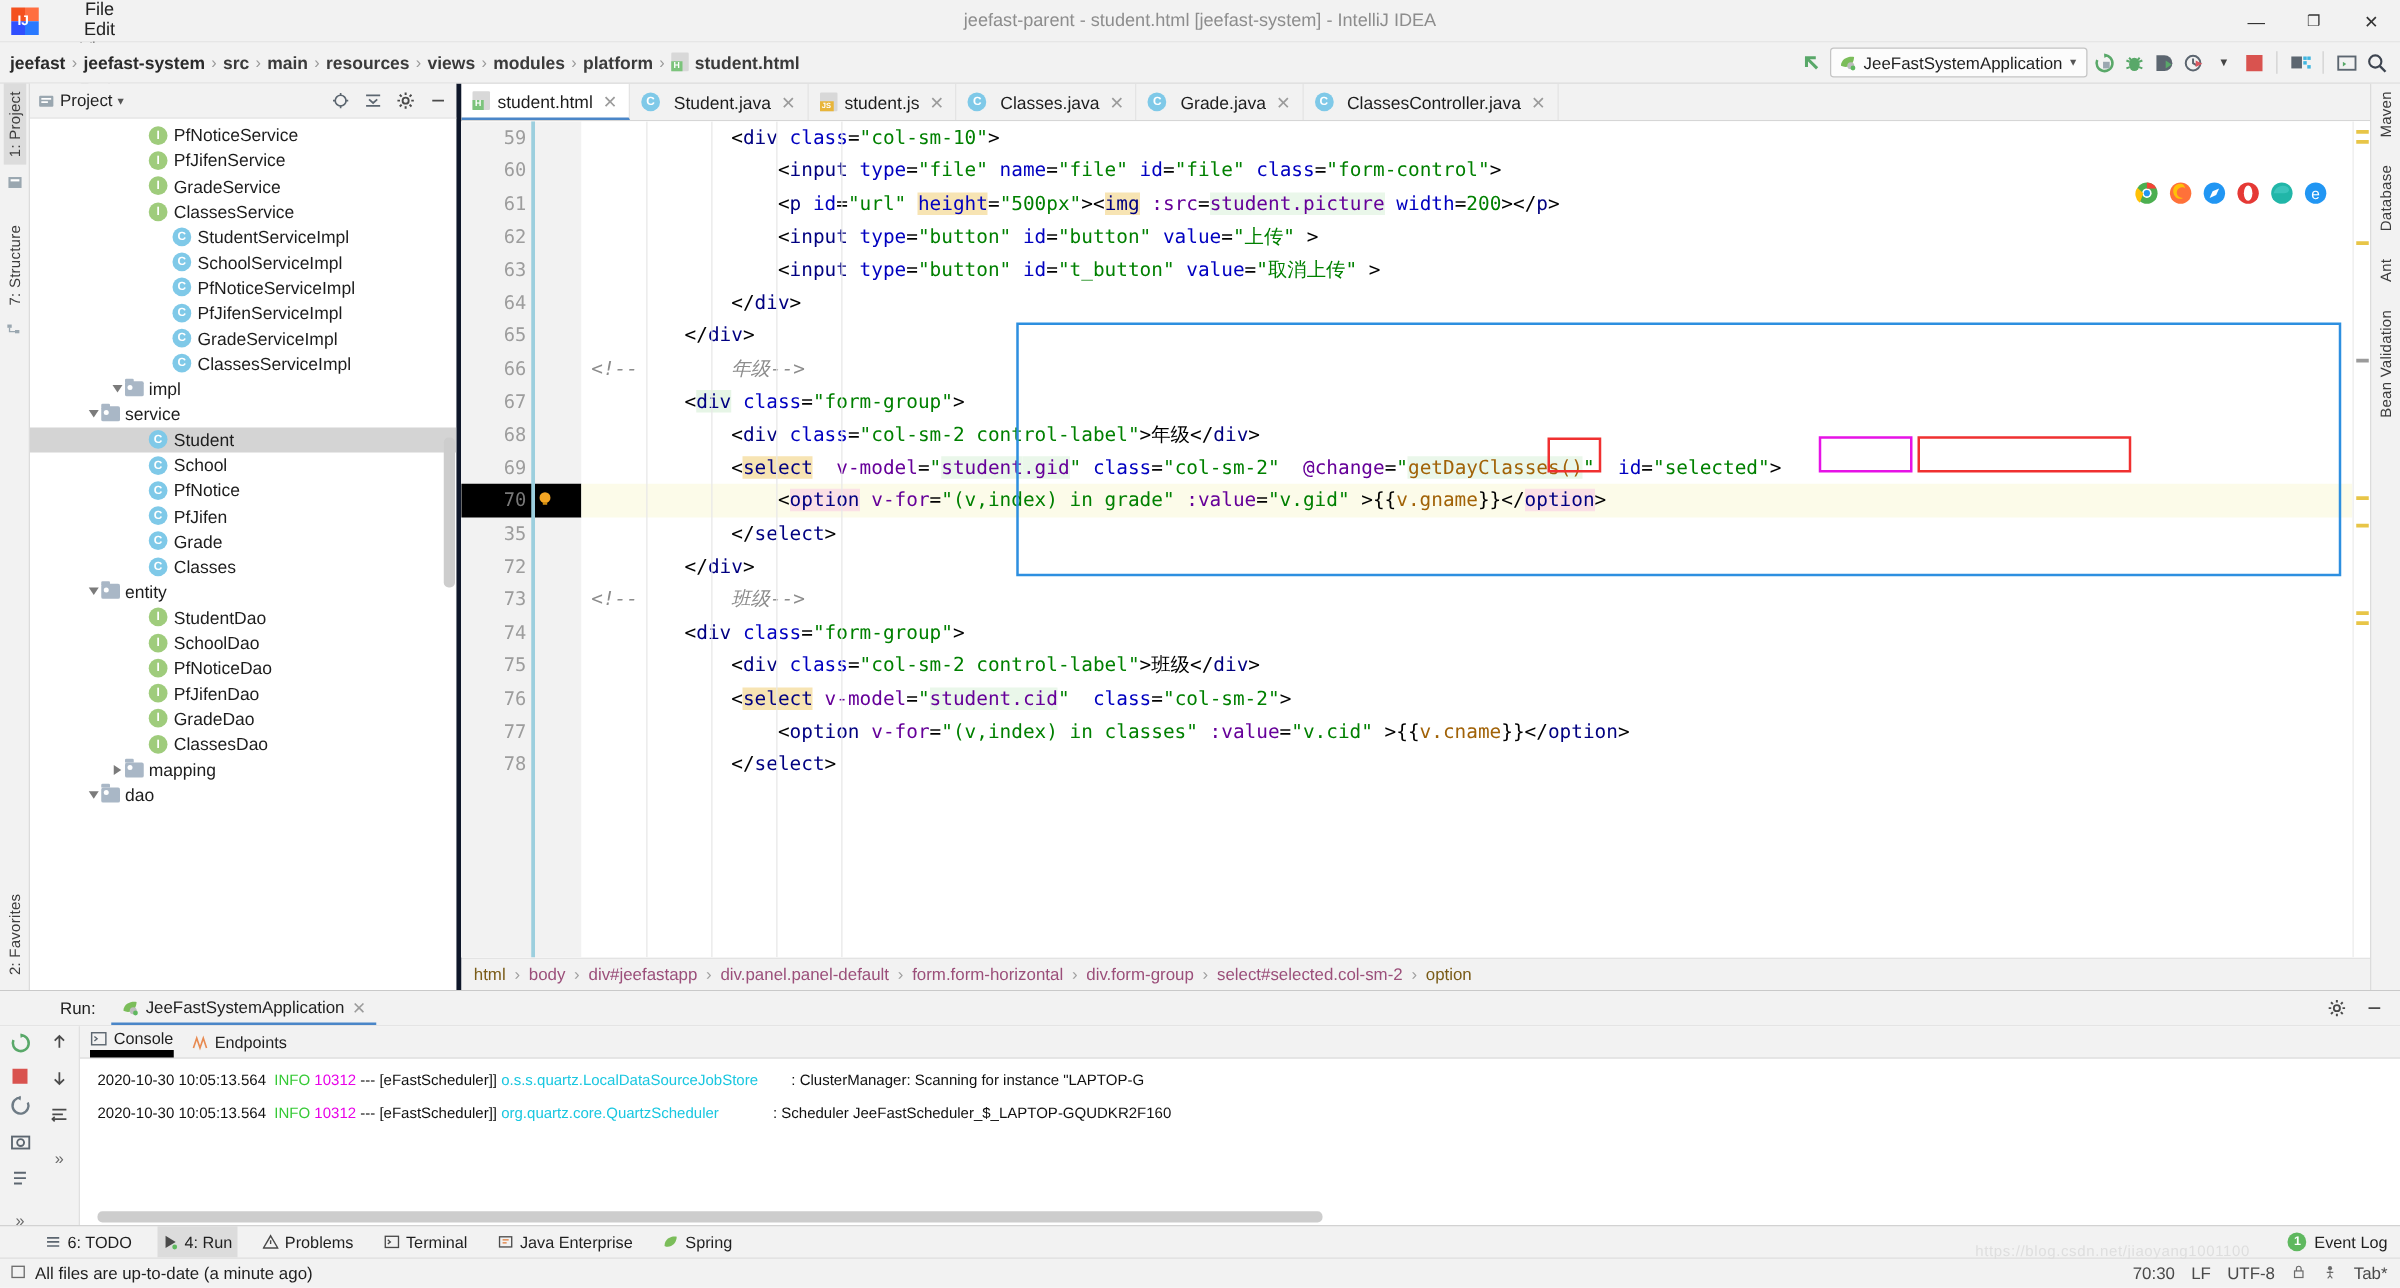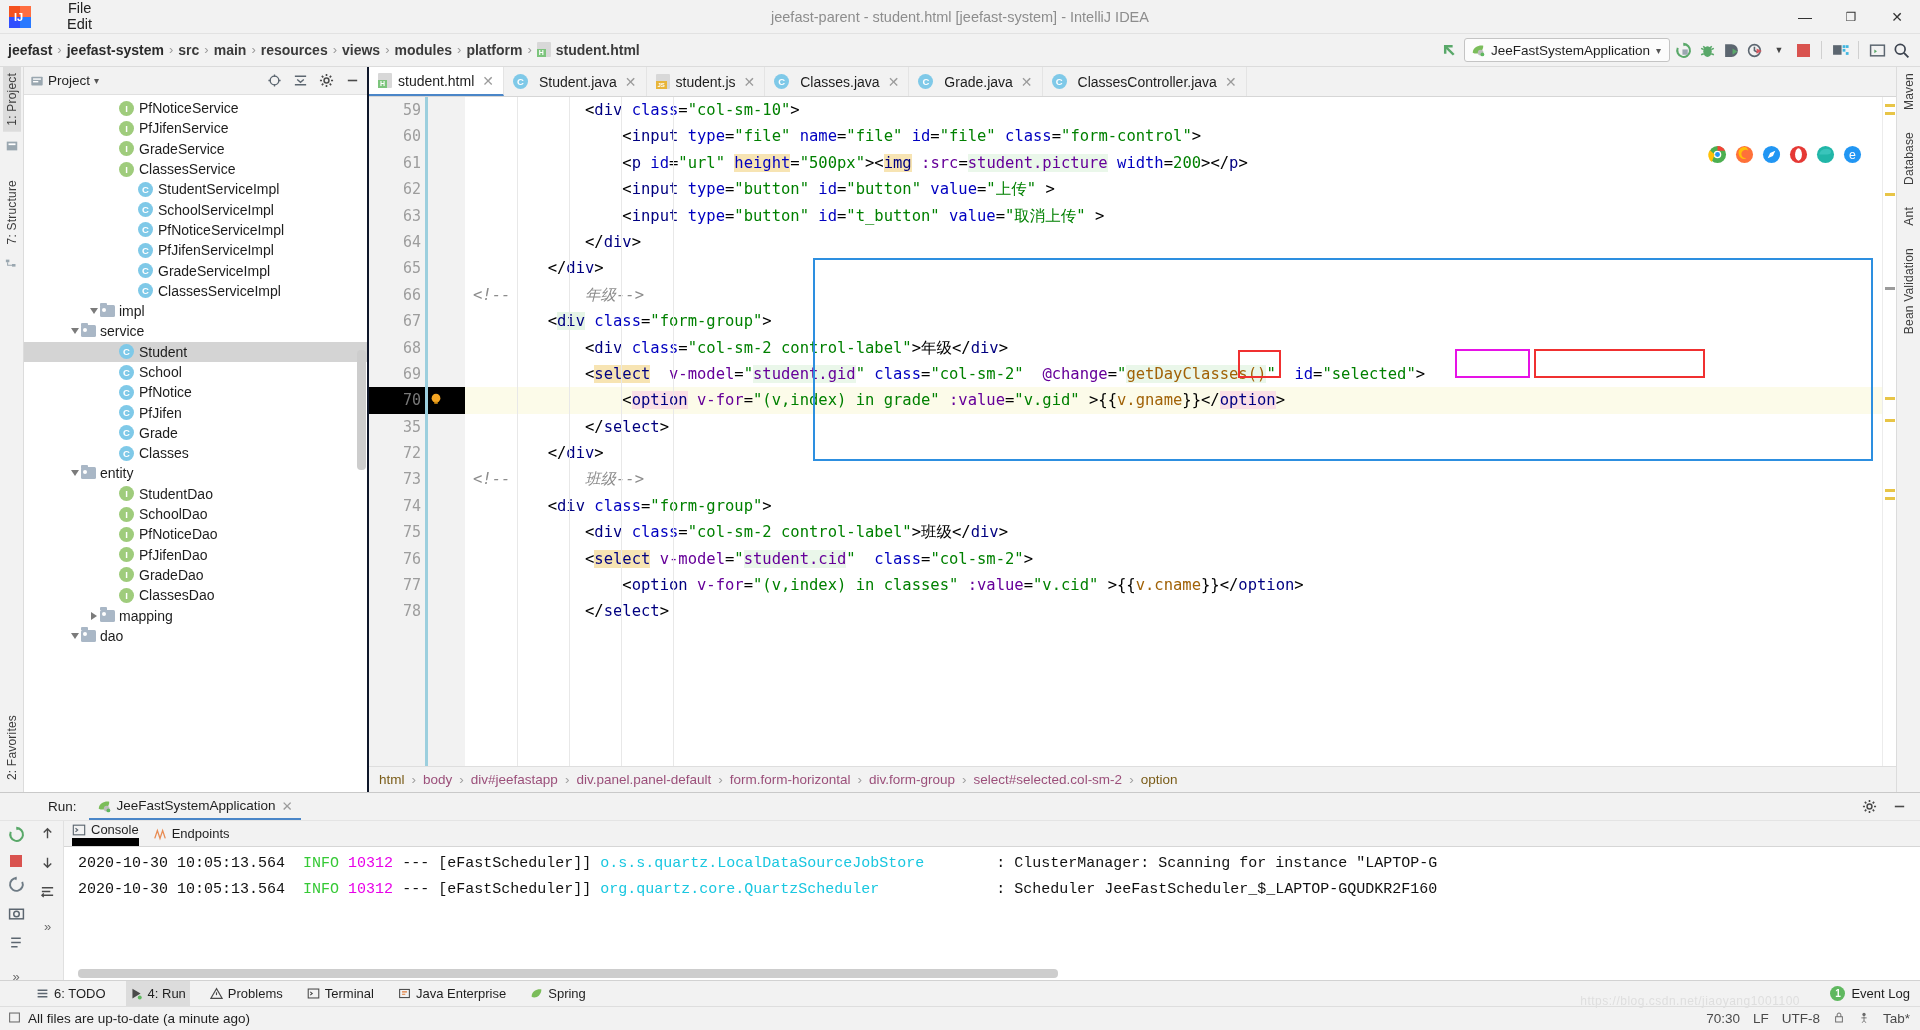--- a/index.html
+++ b/index.html
@@ -65,21 +65,21 @@
   .rail-tab {
     writing-mode: vertical-rl; transform: rotate(180deg);
     font-size: 12px; color: #3c3c3c; padding: 6px 2px; white-space: nowrap; letter-spacing: .2px;
   }
   .rail-tab.sel { background: #dcdcdc; }
   .rail-icon { width: 20px; height: 20px; margin: 4px 0; display:flex; align-items:center; justify-content:center;}
   .rail.right { border-right: none; border-left: 1px solid #dcdcdc; }
 
   
   .project-pane {
-    width: 345px; min-width:345px; background: #fff; border-right: 2px solid #0f172a;
+    width: 345px; min-width:345px; background: #fff; border-right: 4px solid #0f172a;
     display: flex; flex-direction: column; position: relative;
   }
   .pane-header {
     height: 28px; min-height:28px; display: flex; align-items: center; background: #f2f2f2;
     border-bottom: 1px solid #e0e0e0; padding: 0 4px 0 6px;
   }
   .pane-title { font-size: 13.5px; color: #1f1f1f; display:flex; align-items:center; gap:4px;}
   .pane-header .tools { margin-left: auto; display: flex; align-items: center; gap: 4px; }
   .tree { flex: 1; overflow: hidden; padding-top: 3px; position: relative; background:#fff;}
   .tnode {
@@ -150,22 +150,22 @@
   .run-panel { height: 188px; min-height:188px; border-top: 1px solid #c9c9c9; background: #fff; display: flex; flex-direction: column;}
   .run-head { height: 28px; min-height:28px; display: flex; align-items: center; background: #f2f2f2; padding-left: 48px; border-bottom:1px solid #e4e4e4;}
   .run-head .lbl { font-size: 13.5px; color: #1f1f1f; margin-right: 12px;}
   .run-tab { display: flex; align-items: center; gap: 6px; font-size: 13.5px; padding: 0 8px; height: 100%; border-bottom: 2px solid #4a86c8;}
   .run-body { flex: 1; display: flex; min-height: 0;}
   .run-toolbar { width: 32px; min-width:32px; display: flex; flex-direction: column; align-items: center; padding-top: 5px; gap: 9px; background:#f2f2f2;}
   .run-toolbar2 { width: 32px; min-width:32px; display: flex; flex-direction: column; align-items: center; padding-top: 5px; gap: 11px; background:#f2f2f2; border-right:1px solid #e0e0e0;}
   .console-col { flex:1; display:flex; flex-direction:column; min-width:0;}
   .console-tabs { height: 26px; min-height:26px; display: flex; align-items: center; gap: 14px; background: #f2f2f2; padding-left: 8px; border-bottom: 1px solid #d6d6d6;}
   .ctab { display: flex; align-items: center; gap: 5px; font-size: 13px; color: #1f1f1f; height: 100%;}
-  .ctab.sel { border-bottom: 8px solid #000000; }
-  .console { flex: 1; overflow: hidden; font-family: Liberation Mono, monospace; font-size: 15px; padding-top: 4px; background:#fff; position:relative;}
+  .ctab.sel { border-bottom: 6px solid #000000; }
+  .console { flex: 1; overflow: hidden; font-family: Liberation Sans, sans-serif; font-size: 12px; padding-top: 4px; background:#fff; position:relative;}
   .logline { height: 26px; line-height: 26px; white-space: pre; padding-left: 14px;}
   .lg-ts { color: #111; } .lg-info { color: #35c935; } .lg-pid { color: #e800e8; }
   .lg-dash { color: #111; } .lg-thread { color: #111; } .lg-class { color: #19c7e0; } .lg-msg { color: #111; }
   .hscroll { position:absolute; left:14px; bottom:2px; height:9px; background:#cdcdcd; border-radius:4px;}
 
   
   .bottom-tabs { height: 26px; min-height:26px; display: flex; align-items: center; background: #f2f2f2; border-top: 1px solid #d2d2d2; padding-left: 32px; gap: 16px;}
   .btab { display: flex; align-items: center; gap: 5px; font-size: 13px; color: #1f1f1f; padding: 0 4px; height: 100%;}
   .btab.sel { background: #dcdcdc; }
   .bt-right { margin-left: auto; display: flex; align-items: center; gap: 6px; padding-right: 10px; font-size: 13px;}

